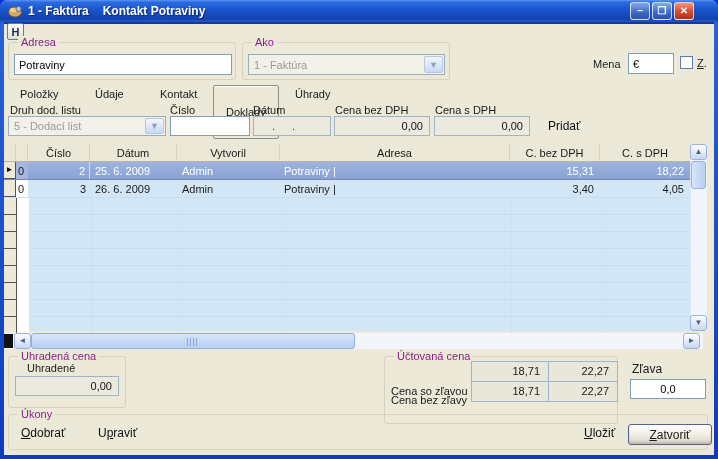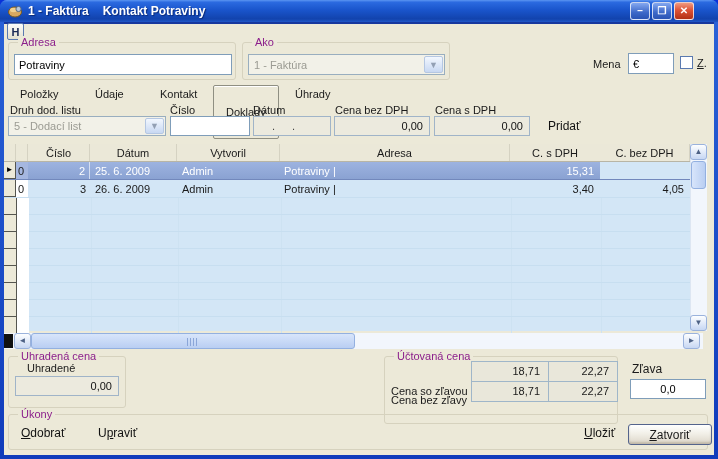--- a/index.html
+++ b/index.html
@@ -169,33 +169,34 @@
     <span class="flat-btn" style="left:544px;top:97px;">Pridať</span>
 
     <div class="table">
       <div class="thead">
         <div class="hc" style="width:12px;"></div>
         <div class="hc" style="width:12px;"></div>
         <div class="hc" style="width:62px;">Číslo</div>
         <div class="hc" style="width:87px;">Dátum</div>
         <div class="hc" style="width:103px;">Vytvoril</div>
         <div class="hc" style="width:230px;">Adresa</div>
+        <div class="hc" style="width:90px;">C. bez DPH</div>
         <div class="hc" style="width:90px;border-right:none;">C. s DPH</div>
-        <div class="hc" style="width:90px;">C. bez DPH</div>
       </div>
       <div>
 
           <div class="trow selected">
             <div class="c c-sel">►</div>
             <div class="c c-flag">0</div>
             <div class="c c-cislo">2</div>
             <div class="c c-datum">25. 6. 2009</div>
             <div class="c c-vytvoril">Admin</div>
             <div class="c c-adresa">Potraviny |</div>
             <div class="c c-bez">15,31</div>
+            <div class="c c-s">18,22</div>
           </div>
 
           <div class="trow">
             <div class="c c-sel"></div>
             <div class="c c-flag">0</div>
             <div class="c c-cislo">3</div>
             <div class="c c-datum">26. 6. 2009</div>
             <div class="c c-vytvoril">Admin</div>
             <div class="c c-adresa">Potraviny |</div>
             <div class="c c-bez">3,40</div>

